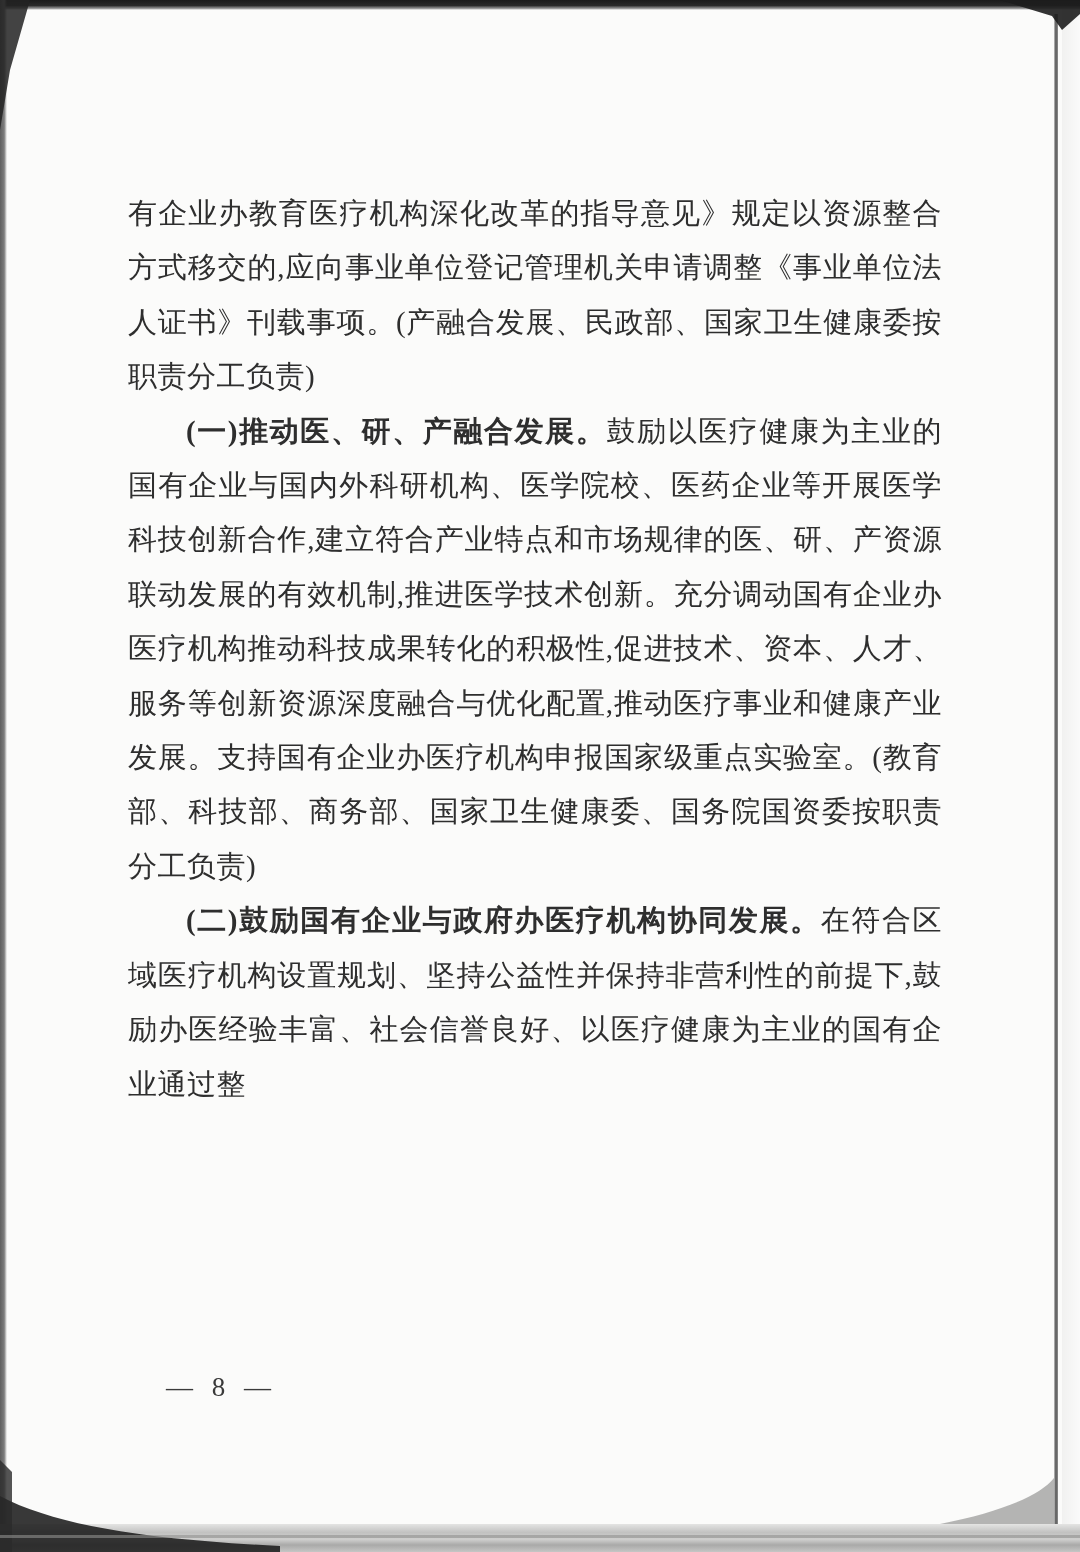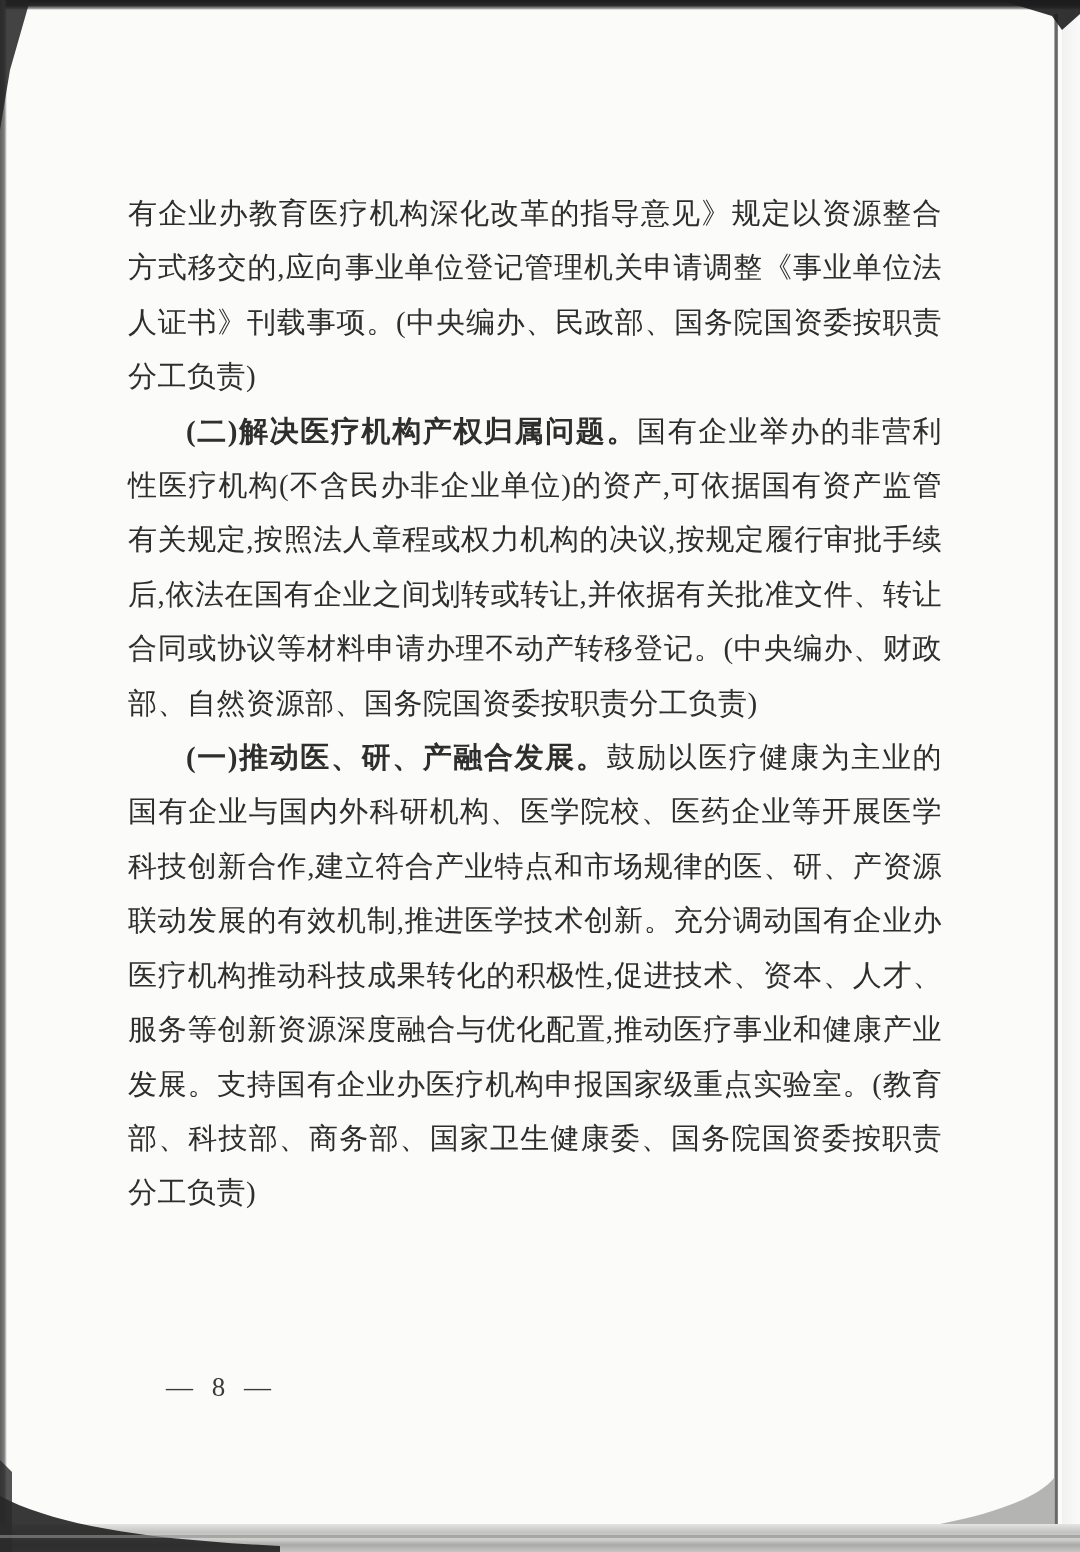--- a/index.html
+++ b/index.html
@@ -67,23 +67,23 @@
     white-space: nowrap;
   }
 </style>
 </head>
 <body>
 
 <div class="scan-sheet"></div>
 <div class="outside-right"></div>
 
 <div class="text-block">
-    <p class="para cont">有企业办教育医疗机构深化改革的指导意见》规定以资源整合方式移交的,应向事业单位登记管理机关申请调整《事业单位法人证书》刊载事项。(中央编办、民政部、国务院国资委按职责分工负责)</p>
-    <p class="para item"><b>(二)解决医疗机构产权归属问题。</b>国有企业举办的非营利性医疗机构(不含民办非企业单位)的资产,可依据国有资产监管有关规定,按照法人章程或权力机构的决议,按规定履行审批手续后,依法在国有企业之间划转或转让,并依据有关批准文件、转让合同或协议等材料申请办理不动产转移登记。(中央编办、财政部、自然资源部、国务院国资委按职责分工负责)</p>
+    <p class="para cont">有企业办教育医疗机构深化改革的指导意见》规定以资源整合方式移交的,应向事业单位登记管理机关申请调整《事业单位法人证书》刊载事项。(产融合发展、民政部、国家卫生健康委按职责分工负责)</p>
     <p class="para item"><b>(一)推动医、研、产融合发展。</b>鼓励以医疗健康为主业的国有企业与国内外科研机构、医学院校、医药企业等开展医学科技创新合作,建立符合产业特点和市场规律的医、研、产资源联动发展的有效机制,推进医学技术创新。充分调动国有企业办医疗机构推动科技成果转化的积极性,促进技术、资本、人才、服务等创新资源深度融合与优化配置,推动医疗事业和健康产业发展。支持国有企业办医疗机构申报国家级重点实验室。(教育部、科技部、商务部、国家卫生健康委、国务院国资委按职责分工负责)</p>
+    <p class="para item"><b>(二)鼓励国有企业与政府办医疗机构协同发展。</b>在符合区域医疗机构设置规划、坚持公益性并保持非营利性的前提下,鼓励办医经验丰富、社会信誉良好、以医疗健康为主业的国有企业通过整</p>
   </div>
 
 <div class="page-number">— 8 —</div>
 
 <div class="edge-top"></div>
 <div class="edge-left"></div>
 <div class="edge-right-line"></div>
 <div class="edge-bottom"></div>
 
 <svg class="corner-svg" width="1080" height="1552" viewBox="0 0 1080 1552">

